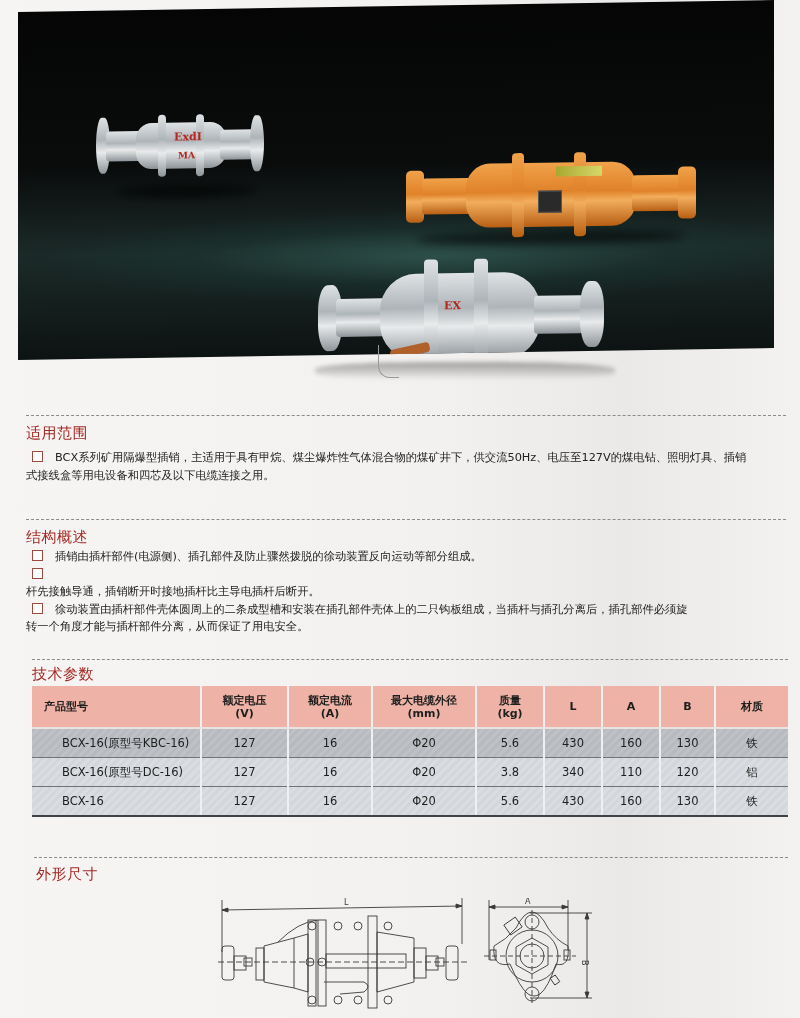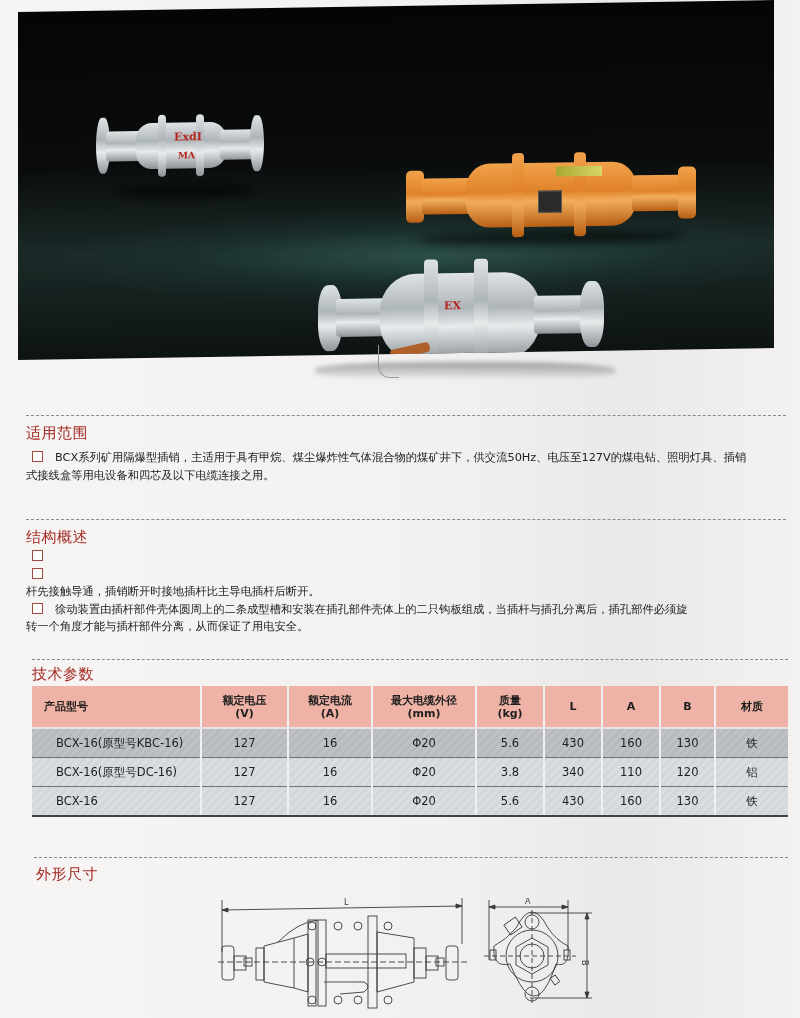--- a/index.html
+++ b/index.html
@@ -87,21 +87,21 @@
   .spec-table tbody tr:nth-child(1) td {
     background: repeating-linear-gradient(135deg,#b7bbbf 0 3px,#bec2c6 3px 6px);
   }
   .spec-table tbody tr:nth-child(2) td,
   .spec-table tbody tr:nth-child(3) td {
     background: repeating-linear-gradient(135deg,#d3d7db 0 3px,#dadee2 3px 6px);
   }
   .spec-table tbody tr:nth-child(1) td { border-bottom: 1px solid #6f7478; }
   .spec-table tbody tr:nth-child(2) td { border-bottom: 1px solid #6f7478; }
   .spec-table tbody tr:nth-child(3) td { border-bottom: 2px solid #3f4346; }
-  .spec-table tbody td.first { text-align: left; padding-left: 24px; font-size: 11.5px; }
+  .spec-table tbody td.first { text-align: left; padding-left: 30px; font-size: 11.5px; }
   
   .diagram { position: absolute; }
 </style>
 </head>
 <body>
 
 <div class="page-shade"></div>
 
 <div class="photo">
 
@@ -149,21 +149,21 @@
 <div class="dash" style="left:26px;top:415px;width:760px;"></div>
 <div class="heading" style="top:424px;">适用范围</div>
 <div class="para" style="top:449px;">
   <span class="line"><span class="chk"></span><span>BCX系列矿用隔爆型插销，主适用于具有甲烷、煤尘爆炸性气体混合物的煤矿井下，供交流50Hz、电压至127V的煤电钻、照明灯具、插销</span></span>
   <span class="line">式接线盒等用电设备和四芯及以下电缆连接之用。</span>
 </div>
 
 <div class="dash" style="left:26px;top:519px;width:760px;"></div>
 <div class="heading" style="top:528px;">结构概述</div>
 <div class="para" style="top:548px;">
-  <span class="line"><span class="chk"></span></span>
+  <span class="line"><span class="chk"></span><span>插销由插杆部件(电源侧)、插孔部件及防止骤然拨脱的徐动装置反向运动等部分组成。</span></span>
   <span class="line"><span class="chk"></span></span>
   <span class="line">杆先接触导通，插销断开时接地插杆比主导电插杆后断开。</span>
   <span class="line"><span class="chk"></span><span>徐动装置由插杆部件壳体圆周上的二条成型槽和安装在插孔部件壳体上的二只钩板组成，当插杆与插孔分离后，插孔部件必须旋</span></span>
   <span class="line">转一个角度才能与插杆部件分离，从而保证了用电安全。</span>
 </div>
 
 <div class="dash" style="left:32px;top:659px;width:756px;"></div>
 <div class="heading" style="top:665px;left:32px;">技术参数</div>
 
 <table class="spec-table">

